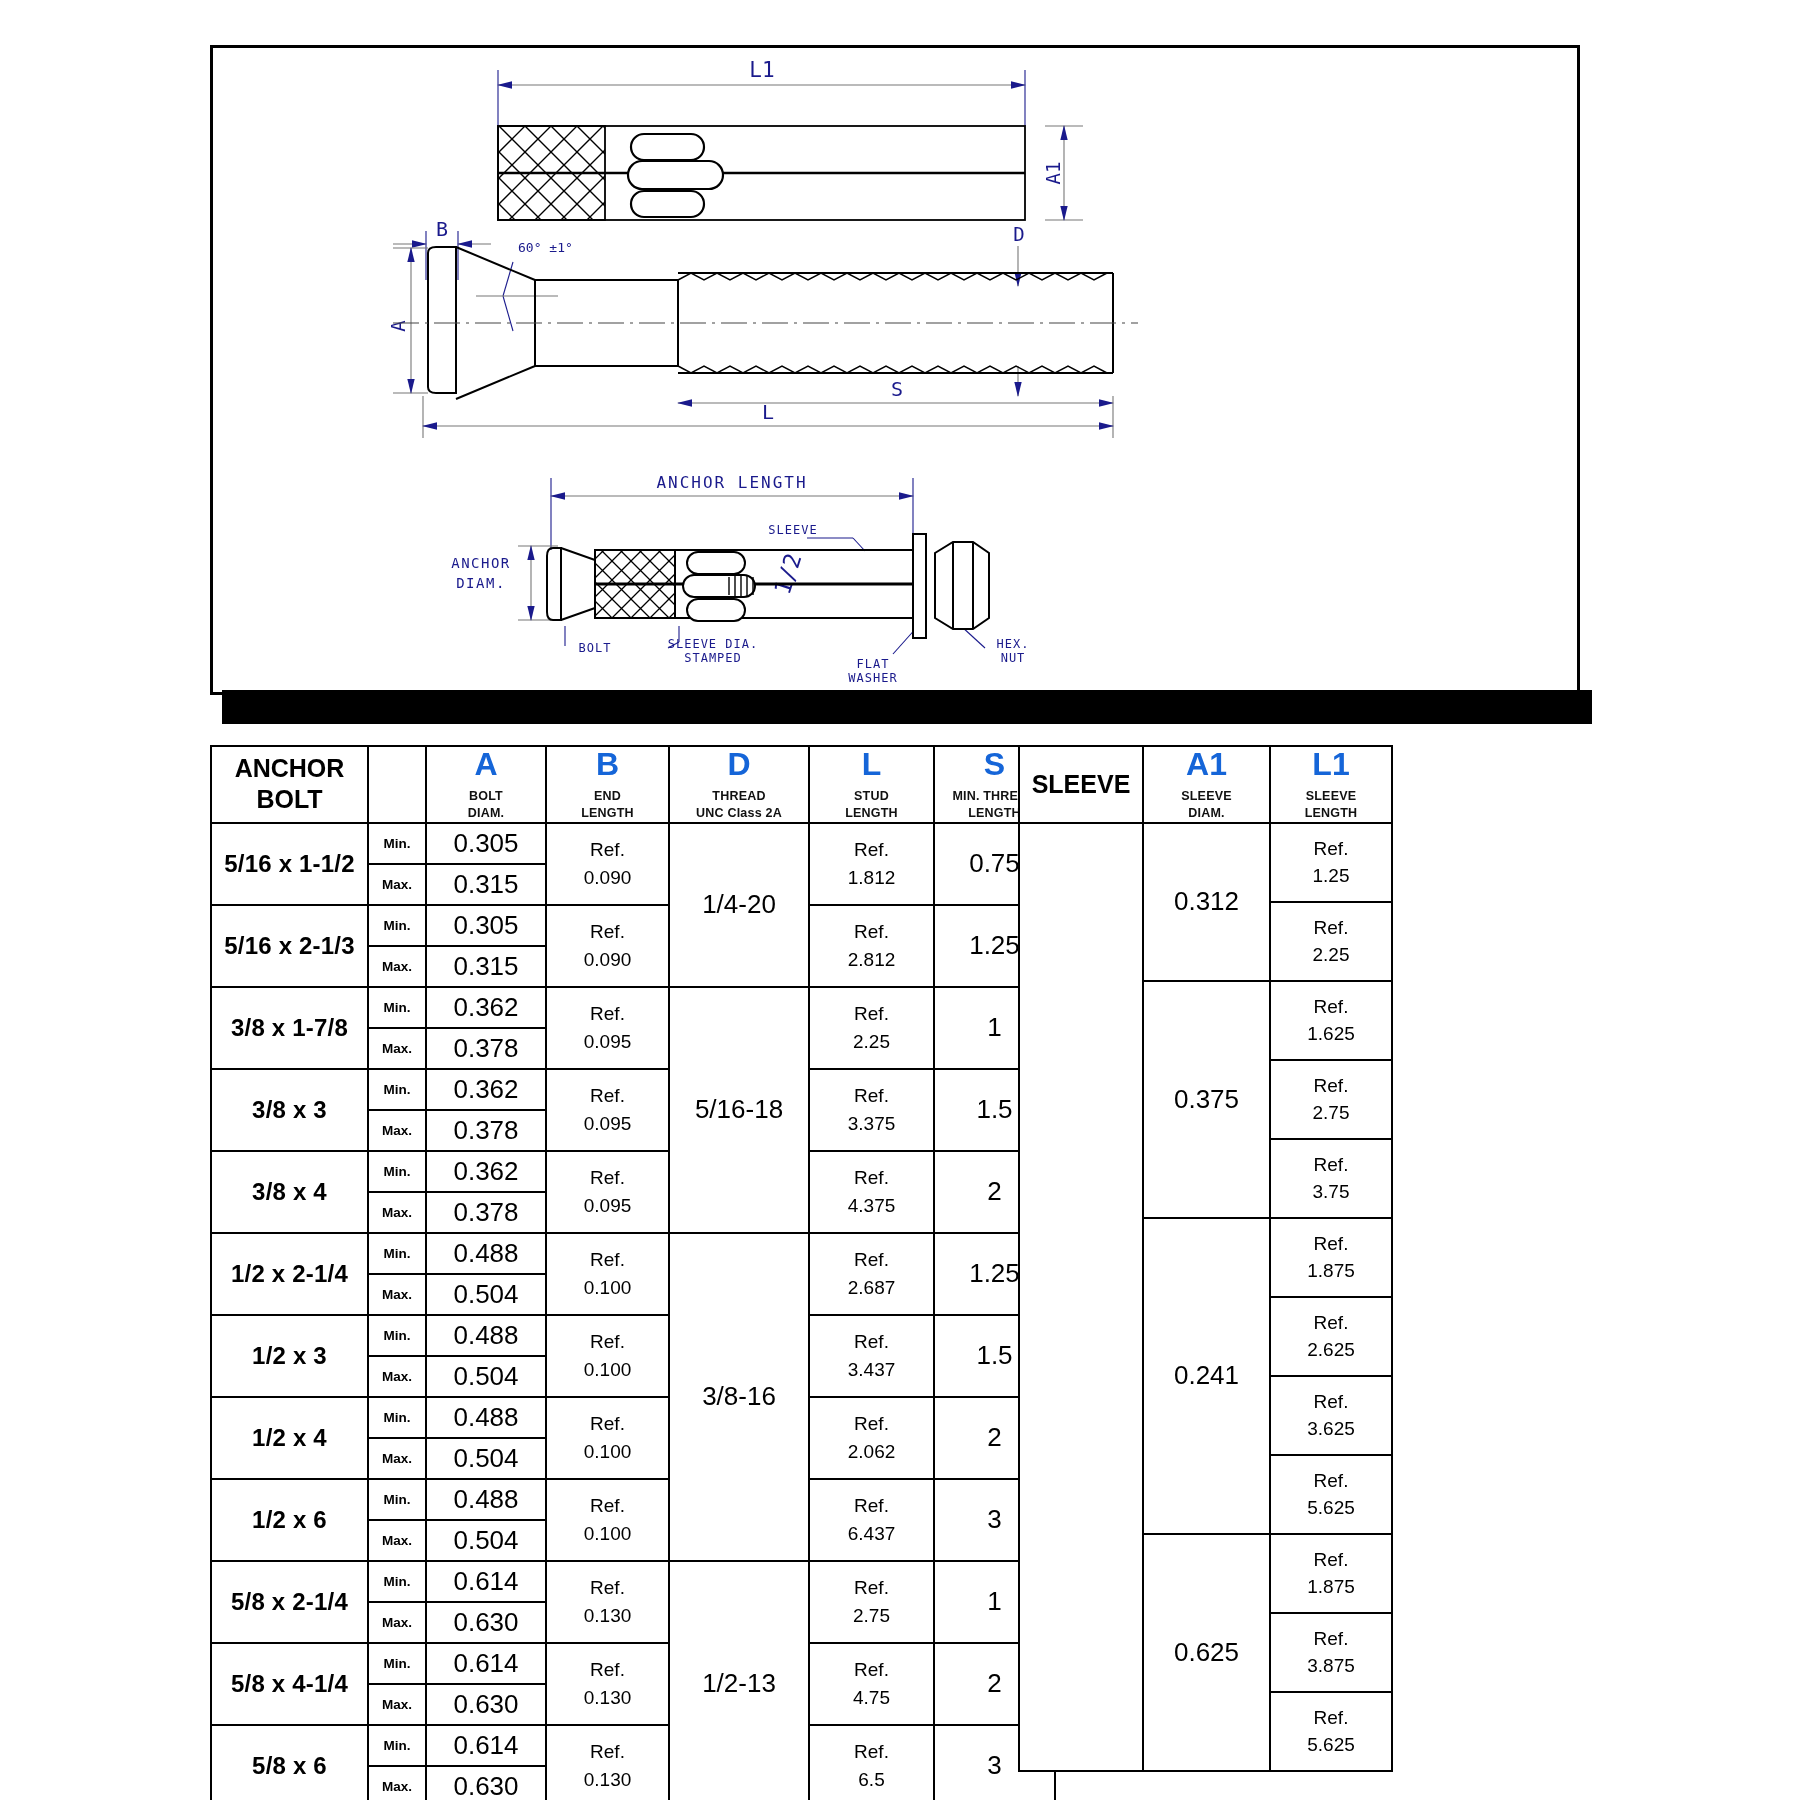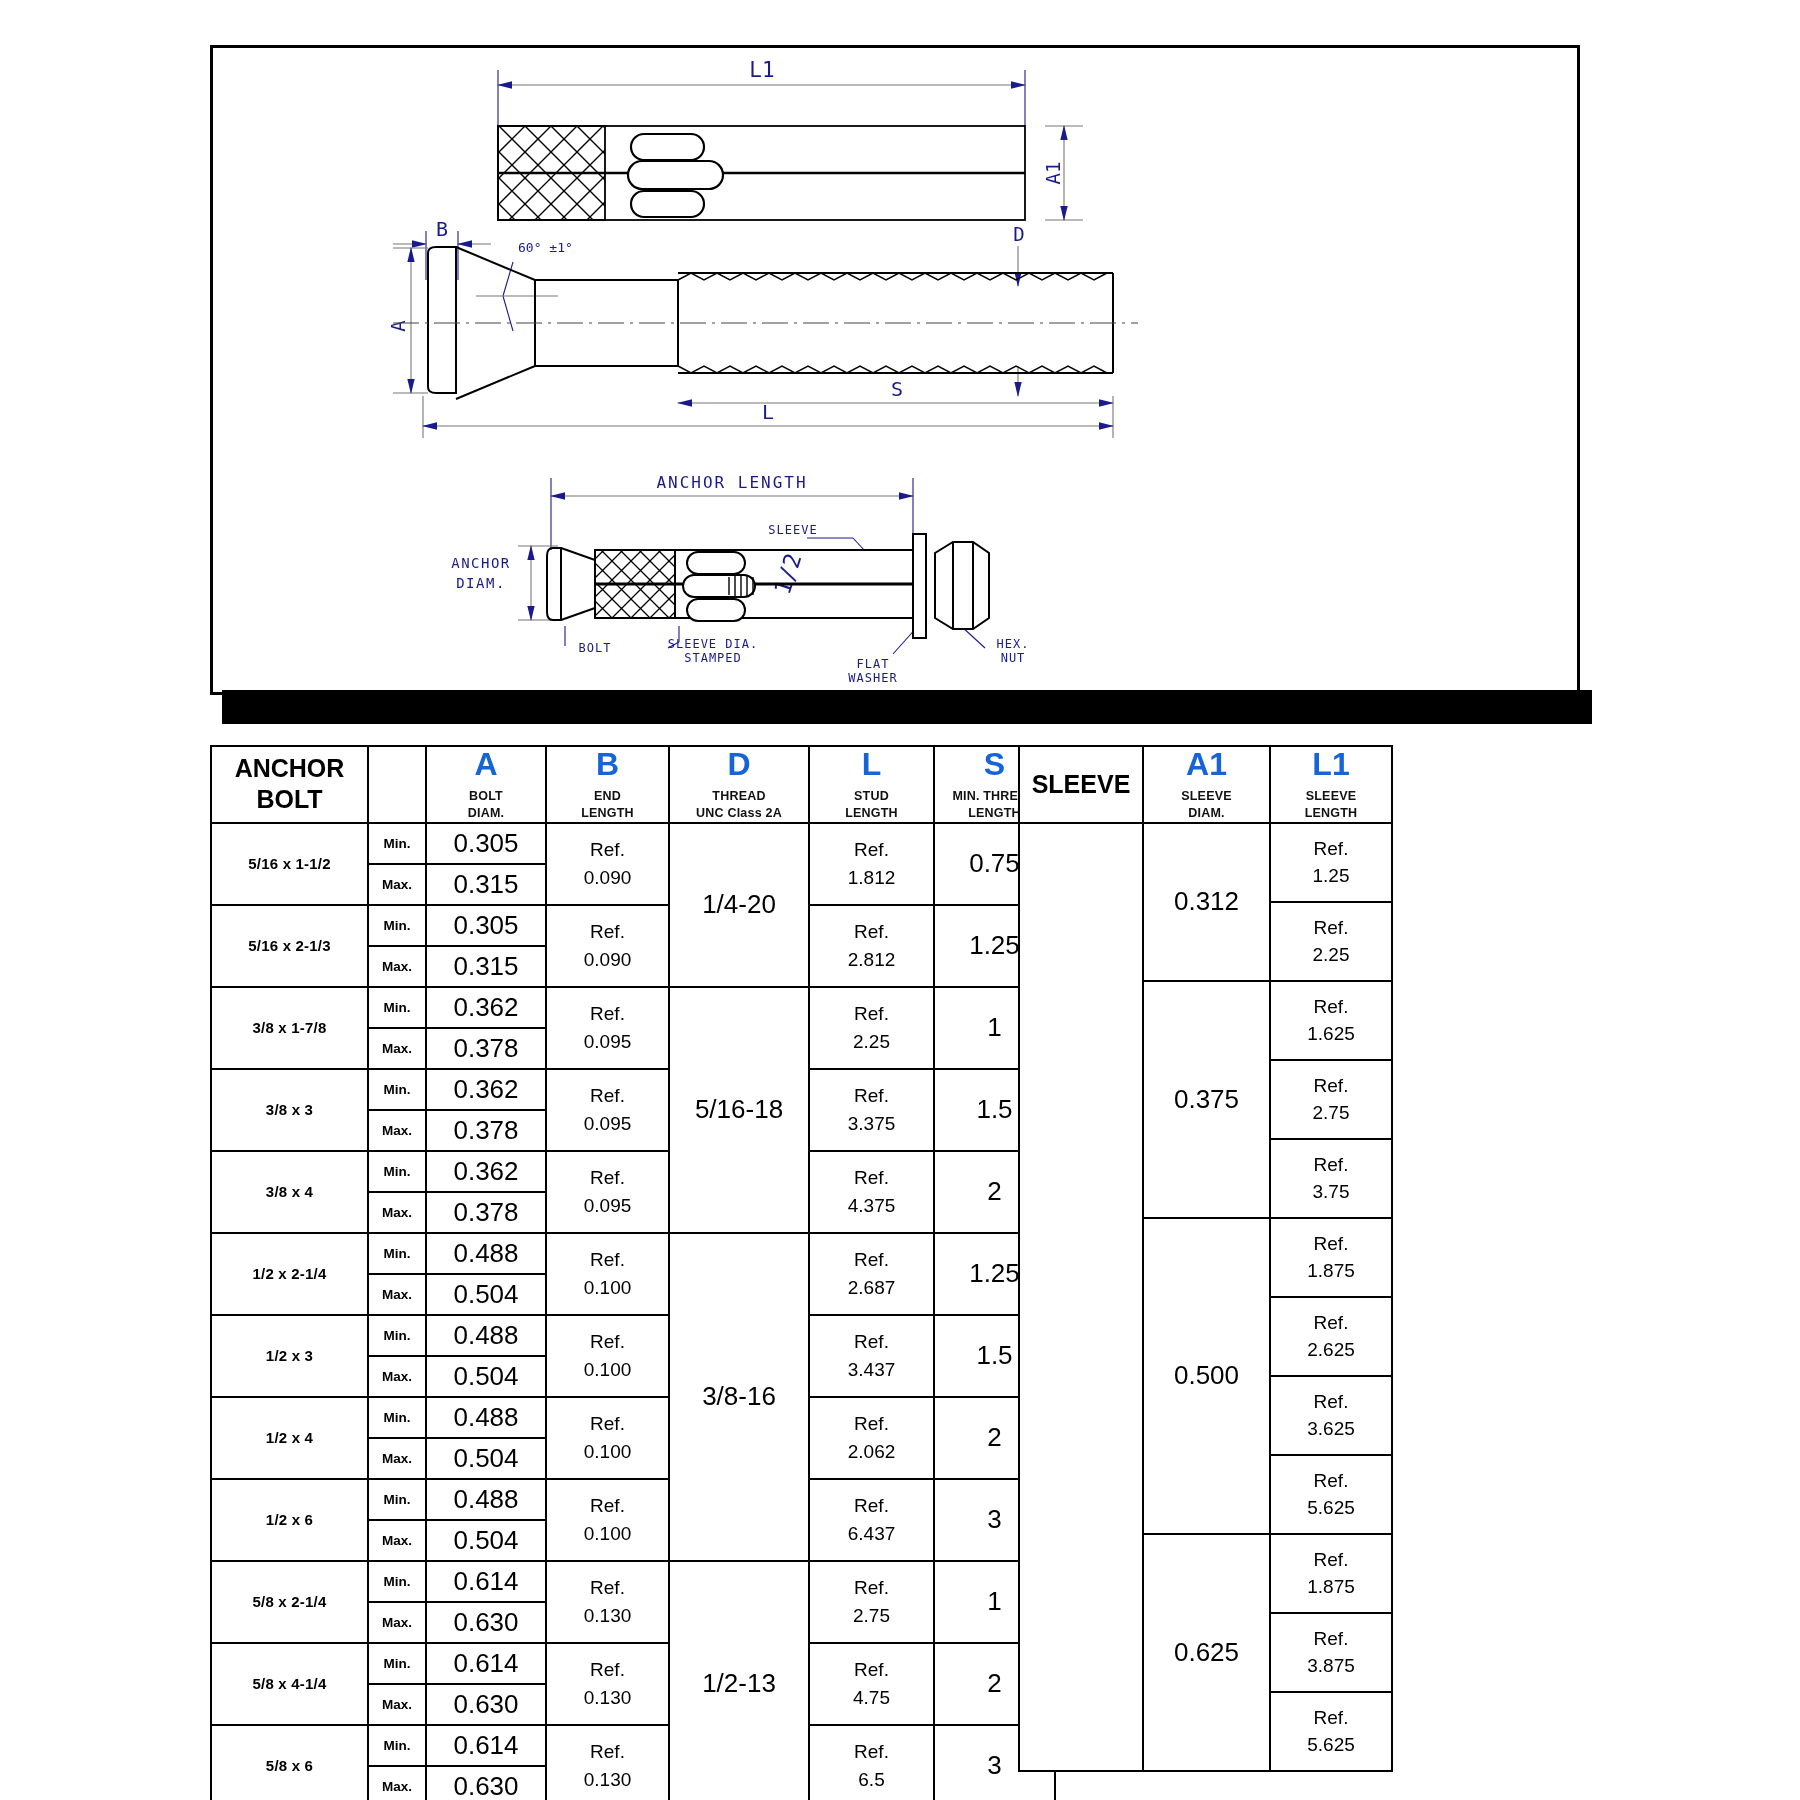--- a/index.html
+++ b/index.html
@@ -19,21 +19,21 @@
   #sleeve-table{left:1018px;top:745px;}
   .tbl td,.tbl th{border:2px solid #000;background:#fff;text-align:center;
      font-family:"Liberation Sans",sans-serif;color:#000;padding:0;}
 
   .hd-blue{color:#1565d8;font-weight:bold;font-size:25px;background:#fff;line-height:1.25;}
   .hd-yellow{background:#ffff00;line-height:1.1;padding:4px 2px;}
   .hd-yellow .big{display:block;color:#1565d8;font-weight:bold;font-size:32px;line-height:1.1;margin-bottom:6px;}
   .hd-yellow .sub{display:block;color:#111;font-weight:bold;font-size:12.5px;line-height:1.35;letter-spacing:.2px;}
   .hd-peach{background:#fbe0d2;}
 
-  .sz{font-size:15px;font-weight:bold;letter-spacing:.2px;}
+  .sz{font-size:24px;font-weight:bold;letter-spacing:.2px;}
   .mm{font-size:13.5px;font-weight:bold;margin-top:44px;}
   .val{font-size:26px;}
   .val2{font-size:19px;line-height:1.45;margin-left:45px;}
 
   
   .c-size{width:155px;}
   .c-mm{width:56px;}
   .c-a{width:118px;}
   .c-b{width:121px;}
   .c-d{width:138px;}
@@ -510,21 +510,21 @@
           <div>2.75</div>
         </td>
       </tr>
       <tr>
         <td class="c-l1 val2" style="height: 77px;">
           <div>Ref.</div>
           <div>3.75</div>
         </td>
       </tr>
       <tr>
-        <td class="c-a1 val" rowspan="4">0.500</td>
+        <td class="c-a1 val" rowspan="4">0.241</td>
         <td class="c-l1 val2" style="height: 77px;">
           <div>Ref.</div>
           <div>1.875</div>
         </td>
       </tr>
       <tr>
         <td class="c-l1 val2" style="height: 77px;">
           <div>Ref.</div>
           <div>2.625</div>
         </td>

